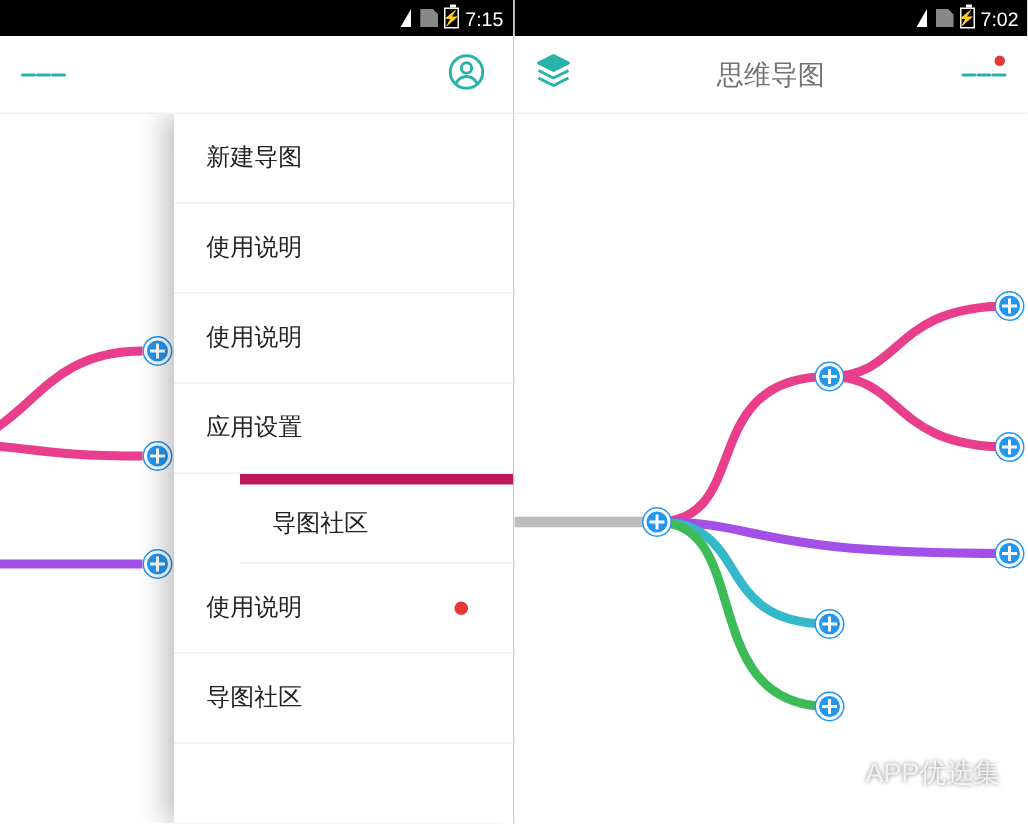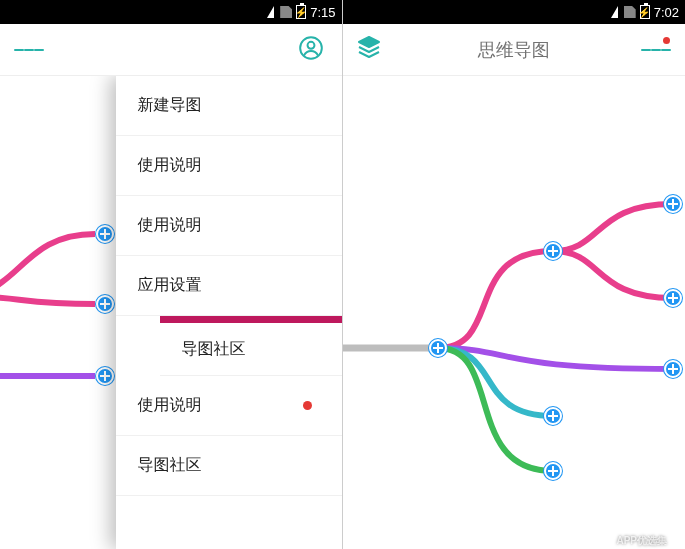--- a/index.html
+++ b/index.html
@@ -21,21 +21,21 @@
   .dot-red{position:absolute;top:2px;right:1px;width:7px;height:7px;border-radius:50%;background:#e53935;}
   .canvas { position:absolute; top:76px; left:0; right:0; bottom:0; background:#fff; }
   .menu-panel { position:absolute; top:0; right:0; width:226px; bottom:0; background:#fff; box-shadow:-6px 0 18px rgba(0,0,0,.25); z-index:4; }
   .menu-item { height:60px; display:flex; align-items:center; padding:0 22px; font-size:16px; color:#222; border-bottom:1px solid #f0f0f0; position:relative;}
   .menu-sep { border-top:7px solid #be185d;margin-left:44px; }
   .menu-item .mdot{position:absolute; right:30px; width:9px; height:9px; border-radius:50%; background:#e53935;}
   .addnode{ width:18px; height:18px; border-radius:50%; background:#2196f3; border:2px solid #fff; box-shadow:0 0 0 1px #2196f3; position:absolute; display:flex; align-items:center; justify-content:center;}
   .addnode::before,.addnode::after{content:"";position:absolute;background:#fff;}
   .addnode::before{width:10px;height:2px;}
   .addnode::after{width:2px;height:10px;}
-  .watermark{position:absolute; right:18px; bottom:0; display:flex; align-items:center; gap:6px; color:rgba(255,255,255,.75); font-size:10px; text-shadow:0 0 3px rgba(0,0,0,.5);font-weight:bold;}
+  .watermark{position:absolute; right:18px; bottom:22px; display:flex; align-items:center; gap:6px; color:rgba(255,255,255,.75); font-size:18px; text-shadow:0 0 3px rgba(0,0,0,.5);}
   .watermark .bubble{width:20px;height:16px;border:2px solid rgba(255,255,255,.7);border-radius:4px;position:relative;}
   .watermark .bubble::after{content:"";position:absolute;bottom:-5px;left:4px;width:0;height:0;border-left:3px solid transparent;border-right:3px solid transparent;border-top:5px solid rgba(255,255,255,.7);}
   svg{position:absolute;top:0;left:0;}
 </style>
 </head>
 <body>
 
 <div class="wrap">
 
   <div class="phone">

